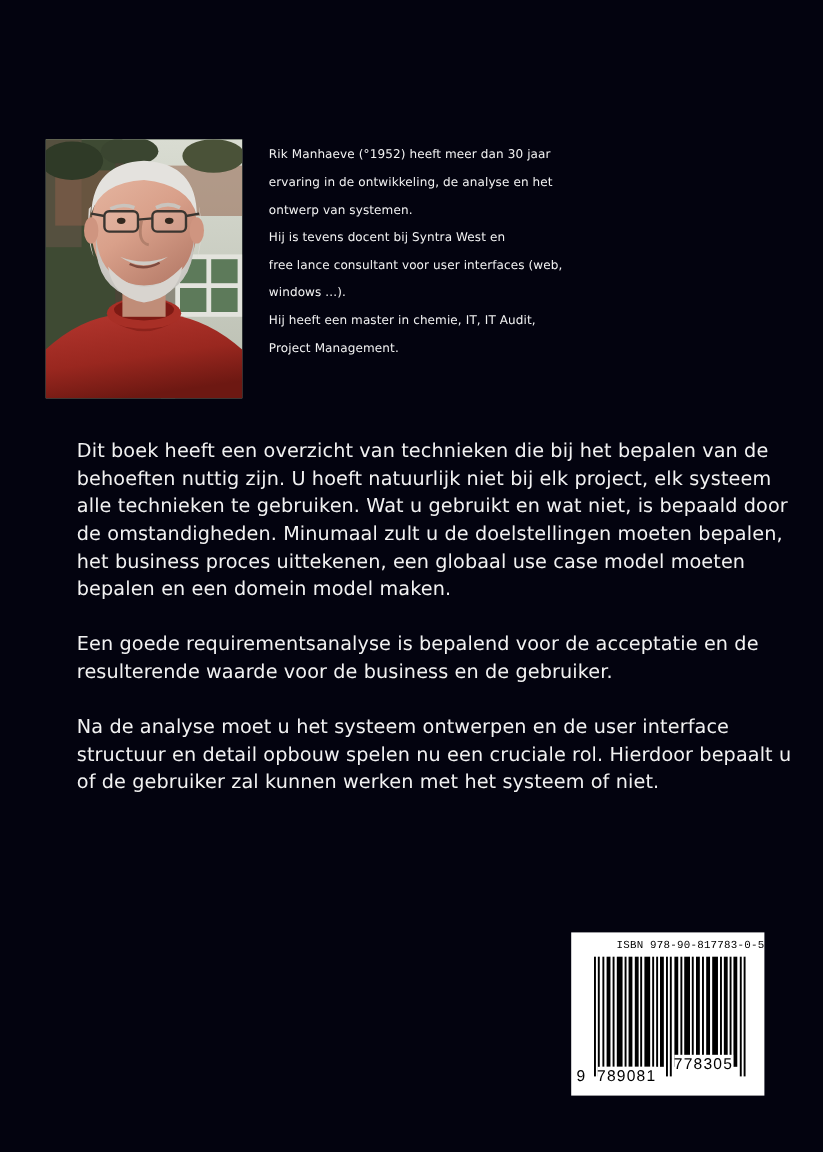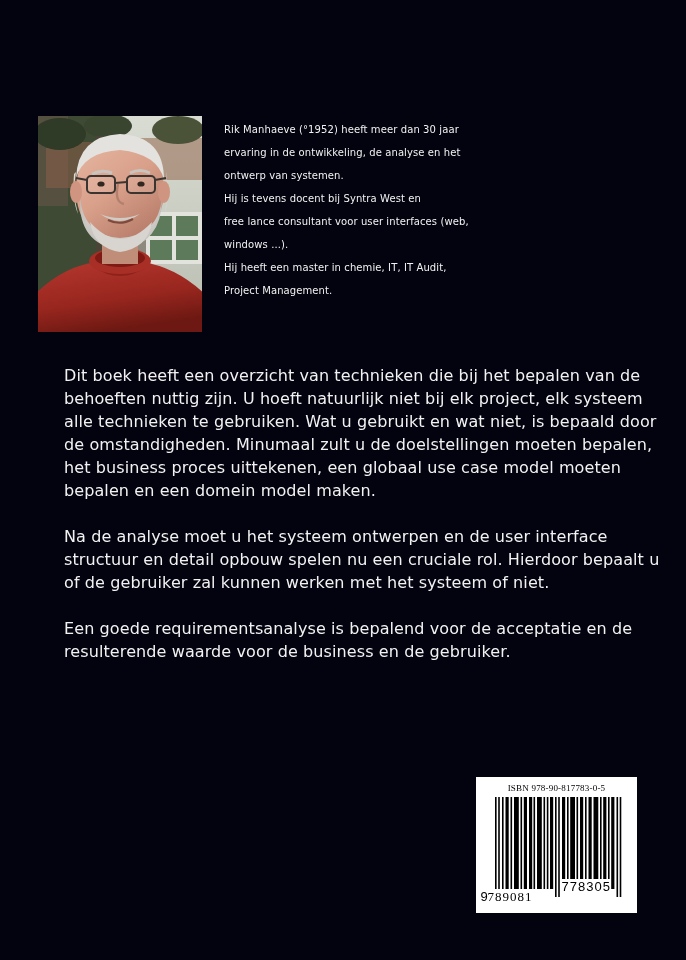--- a/index.html
+++ b/index.html
@@ -65,25 +65,25 @@
     position: absolute;
     left: 476px;
     top: 777px;
     width: 161px;
     height: 136px;
     background: #ffffff;
     box-sizing: border-box;
     padding: 6px 0 0 0;
   }
   #isbn-text {
-    text-align: center;
+    text-align: right;
     font-size: 9px;
     color: #000000;
     letter-spacing: 0.2px;
-    font-family: Liberation Serif, serif;
+    font-family: Liberation Mono, monospace;
   }
   #barcode-area {
     position: relative;
     margin: 4px auto 0 auto;
     width: 144px;
     height: 108px;
   }
   #barcode-bars {
     position: absolute;
     left: 0;
@@ -96,21 +96,21 @@
     position: absolute;
     bottom: 0px;
     font-size: 13px;
     color: #000000;
     font-family: "Liberation Sans", sans-serif;
     letter-spacing: 1px;
     background: #ffffff;
     line-height: 15px;
   }
   #bc-d-left  { left: -4px;  bottom: 1px; }
-  #bc-d-mid   { left: 3px;  bottom: 1px; font-family: Liberation Serif, serif; }
+  #bc-d-mid   { left: 13px;  bottom: 1px; }
   #bc-d-right { left: 77px;  bottom: 11px; }
 </style>
 </head>
 <body>
 
 <div id="cover">
 
   <div id="author-photo">
     <svg viewBox="0 0 164 216" xmlns="http://www.w3.org/2000/svg">
       <defs>
@@ -195,22 +195,22 @@
 ervaring in de ontwikkeling, de analyse en het
 ontwerp van systemen.
 Hij is tevens docent bij Syntra West en
 free lance consultant voor user interfaces (web,
 windows ...).
 Hij heeft een master in chemie, IT, IT Audit,
 Project Management.</div>
 
   <div id="blurb">
     <p>Dit boek heeft een overzicht van technieken die bij het bepalen van de behoeften nuttig zijn. U hoeft natuurlijk niet bij elk project, elk systeem alle technieken te gebruiken. Wat u gebruikt en wat niet, is bepaald door de omstandigheden. Minumaal zult u de doelstellingen moeten bepalen, het business proces uittekenen, een globaal use case model moeten bepalen en een domein model maken.</p>
+    <p>Een goede requirementsanalyse is bepalend voor de acceptatie en de resulterende waarde voor de business en de gebruiker.</p>
     <p>Na de analyse moet u het systeem ontwerpen en de user interface structuur en detail opbouw spelen nu een cruciale rol. Hierdoor bepaalt u of de gebruiker zal kunnen werken met het systeem of niet.</p>
-    <p>Een goede requirementsanalyse is bepalend voor de acceptatie en de resulterende waarde voor de business en de gebruiker.</p>
   </div>
 
   <div id="isbn-block">
     <div id="isbn-text">ISBN 978-90-817783-0-5</div>
     <div id="barcode-area">
       <div id="barcode-bars">
         <svg viewBox="0 0 144 108" xmlns="http://www.w3.org/2000/svg" width="144" height="108">
           <rect x="0" y="0" width="144" height="108" fill="#ffffff"></rect>
           <g fill="#000000">
 

